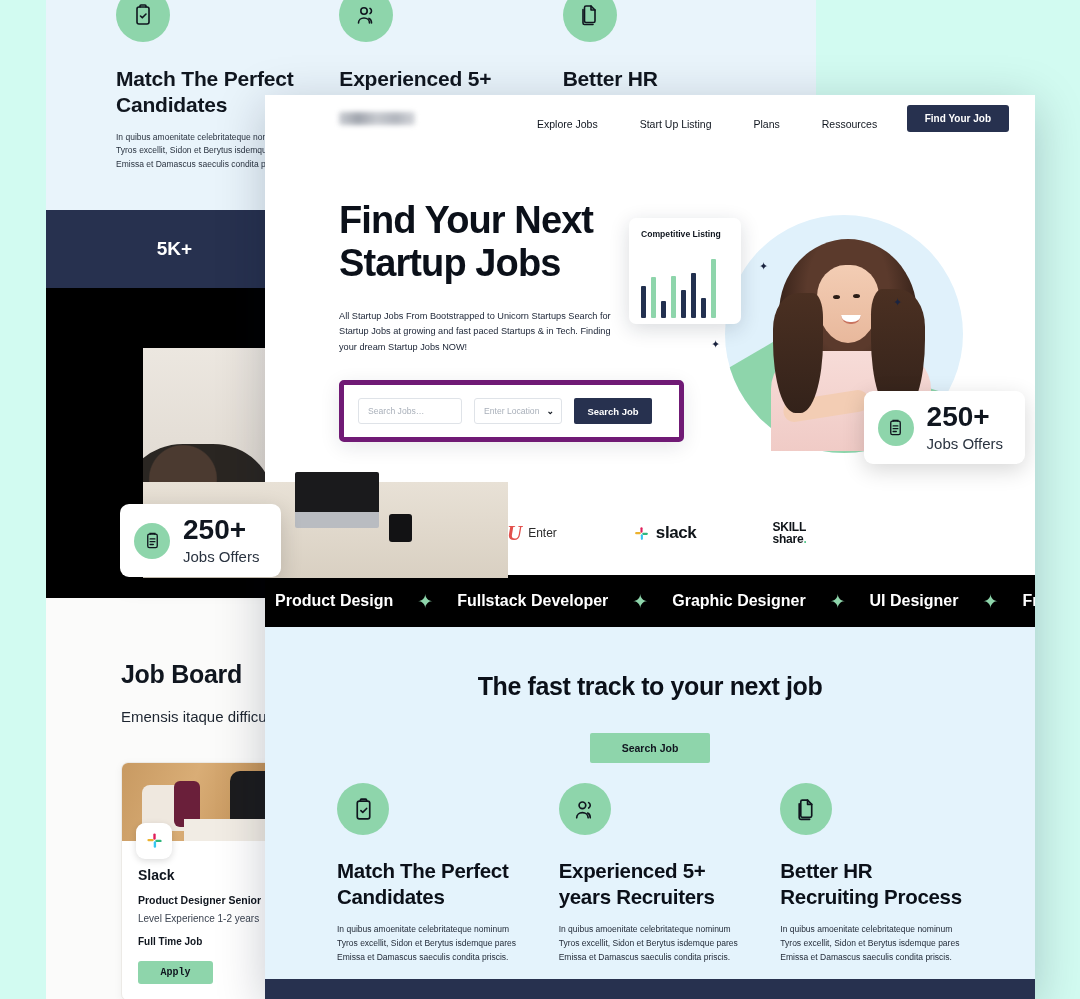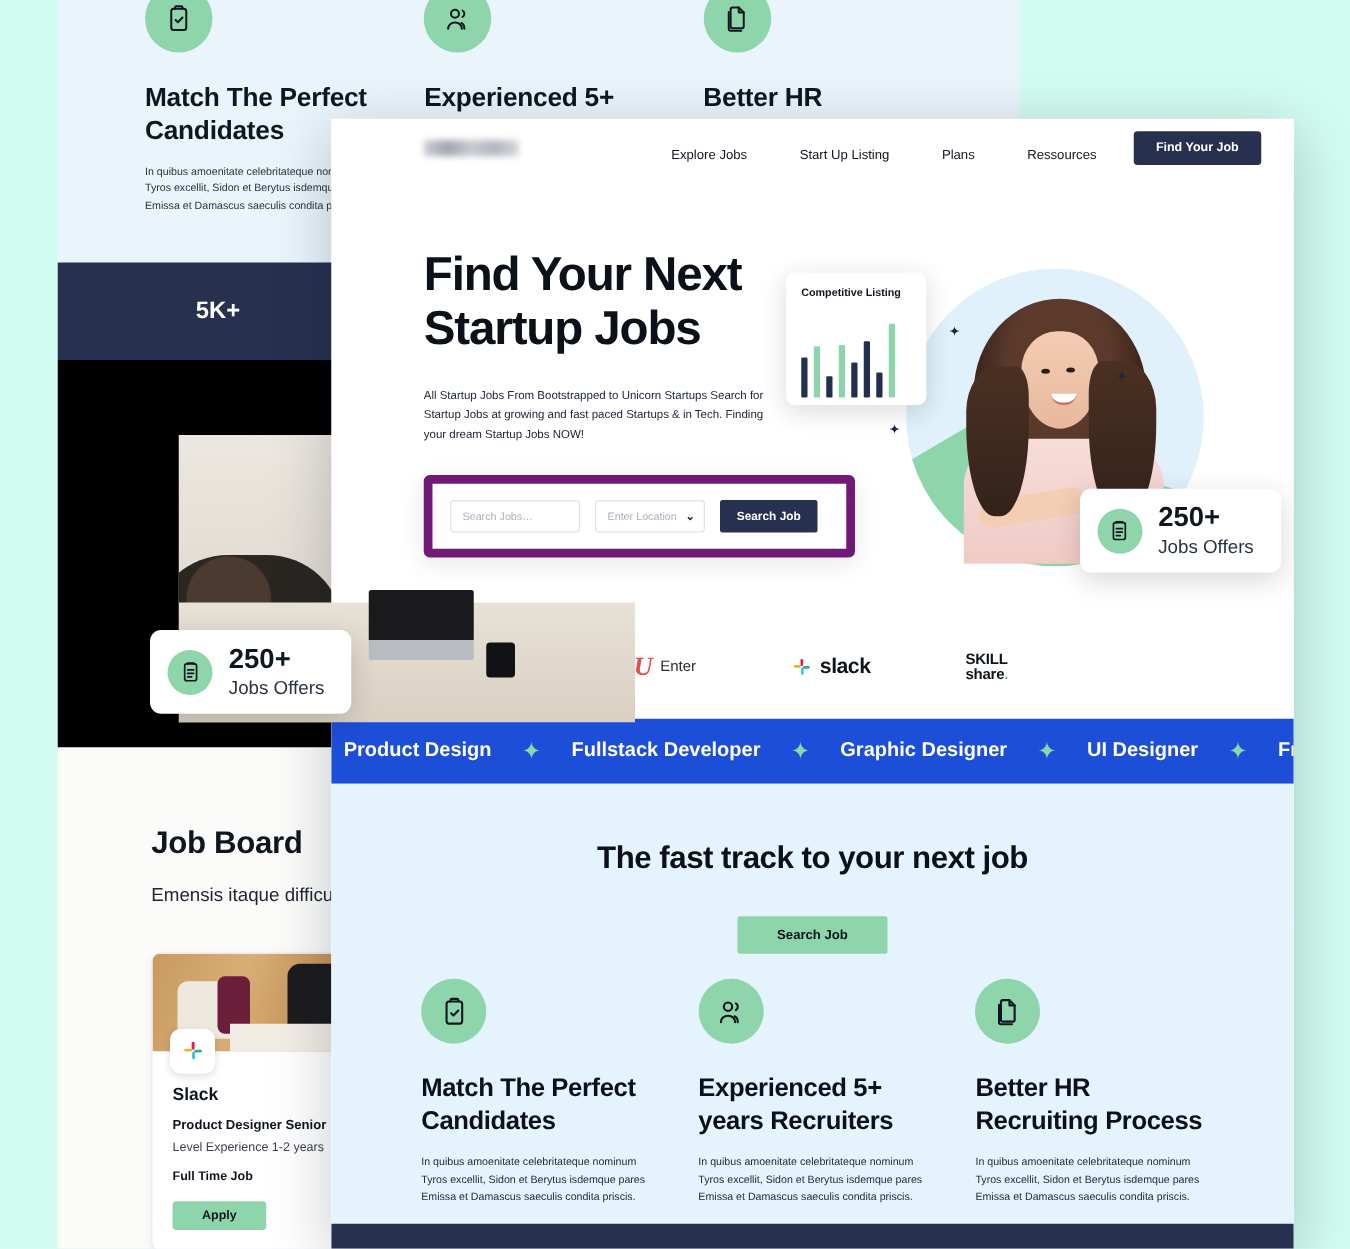--- a/index.html
+++ b/index.html
@@ -84,21 +84,21 @@
   .badge-float {
     position: absolute; background: #fff; border-radius: 9px;
     box-shadow: 0 6px 22px rgba(0,0,0,.16);
     display: flex; align-items: center; gap: 13px;
     padding: 12px 22px 12px 14px; z-index: 6;
   }
   .badge-ico {
     width: 36px; height: 36px; border-radius: 50%; background: #8ed5ab;
     display: flex; align-items: center; justify-content: center; flex: none;
   }
-  .badge-num { font-size: 22px; font-weight: 700; color: #10161f; line-height: 1; }
+  .badge-num { font-size: 28px; font-weight: 700; color: #10161f; line-height: 1; }
   .badge-lbl { font-size: 15px; color: #2a3340; margin-top: 4px; }
 
   .bg-jobboard {
     position: absolute; left: 0; top: 668px; width: 770px; height: 401px;
     background: #fbfbfa; padding: 62px 0 0 75px;
   }
   .jb-title { font-size: 25px; font-weight: 700; color: #10161f; letter-spacing: -0.3px; }
   .jb-sub { font-size: 15px; color: #1d2530; margin-top: 17px; line-height: 1.5; max-width: 330px; }
   .jb-card {
     margin-top: 33px; width: 236px; background: #fff;
@@ -119,21 +119,21 @@
     background: #fff; border-radius: 9px; box-shadow: 0 2px 7px rgba(0,0,0,.14);
     display: flex; align-items: center; justify-content: center;
   }
   .jb-body { padding: 26px 16px 16px 16px; }
   .jb-company { font-size: 14px; font-weight: 700; color: #10161f; }
   .jb-role { font-size: 10.5px; font-weight: 700; color: #10161f; margin-top: 11px; }
   .jb-level { font-size: 10px; color: #3a424f; margin-top: 7px; }
   .jb-type { font-size: 10px; font-weight: 700; color: #10161f; margin-top: 12px; }
   .jb-apply {
     margin-top: 14px; width: 75px; height: 23px; background: #8ed5ab;
-    border: none; border-radius: 3px; font-family: Liberation Sans, sans-serif;
+    border: none; border-radius: 3px; font-family: Liberation Mono, monospace;
     font-size: 10px; font-weight: 700; color: #10161f; cursor: pointer;
   }
 
   
   .fg-window {
     position: absolute; left: 265px; top: 95px;
     width: 770px; height: 904px;
     background: #fff;
     box-shadow: 0 10px 46px rgba(10,20,40,.22);
     overflow: hidden;
@@ -168,21 +168,21 @@
     content:""; position: absolute; left: 0; right: 0; bottom: -2px;
     height: 7px; background: #8ed5ab; z-index: -1;
   }
   .hero-h1 .ul span { position: relative; z-index: 1; }
   .hero-p {
     margin-top: 21px; width: 272px; font-size: 9.2px;
     color: #20293a; line-height: 1.72;
   }
   .search-wrap {
     margin-top: 24px; width: 345px; background: #fff;
-    border: 7px solid #701a75; border-radius: 5px;
+    border: 5px solid #701a75; border-radius: 5px;
     box-shadow: 0 5px 20px rgba(18,30,52,.10);
     padding: 13px 14px; display: flex; align-items: center; gap: 12px;
   }
   .s-input {
     width: 104px; height: 26px; border: 1px solid #dfe3e8; border-radius: 3px;
     padding: 0 9px; font-family: inherit; font-size: 8.6px; color: #10161f;
     background: #fff; outline: none;
   }
   .s-input::placeholder { color: #a9b0ba; }
   .s-select-wrap { position: relative; width: 88px; }
@@ -278,21 +278,21 @@
   .logo-item { display: flex; align-items: center; gap: 6px; }
   .udemy-u { font-size: 21px; font-weight: 700; color: #e2504c; font-family: "Liberation Serif", serif; font-style: italic; }
   .udemy-t { font-size: 12px; color: #2b2b2b; font-weight: 500; }
   .slack-t { font-size: 17px; font-weight: 700; color: #0f1419; letter-spacing: -0.4px; }
   .slack-mark { width: 17px; height: 17px; position: relative; }
   .skill-l1 { font-size: 12px; font-weight: 700; color: #0f1419; letter-spacing: -0.2px; line-height: 1; }
   .skill-l2 { font-size: 12px; font-weight: 700; color: #0f1419; letter-spacing: -0.2px; line-height: 1.05; }
   .skill-dot { color: #57c98f; }
 
   .marquee {
-    height: 52px; background: #1d4ed8; display: flex; align-items: center;
+    height: 52px; background: #000000; display: flex; align-items: center;
     padding-left: 10px; gap: 24px; overflow: hidden;
   }
   .mq-item { font-size: 16px; font-weight: 700; color: #fff; white-space: nowrap; }
   .mq-star { color: #8ed5ab; font-size: 19px; line-height: 1; }
 
   .fast {
     background: #e4f3fc; padding: 45px 0 0 0; text-align: center; height: 110px;
   }
   .fast-h {
     font-size: 25px; font-weight: 700; color: #0b1019; letter-spacing: -0.4px; text-align: center;

